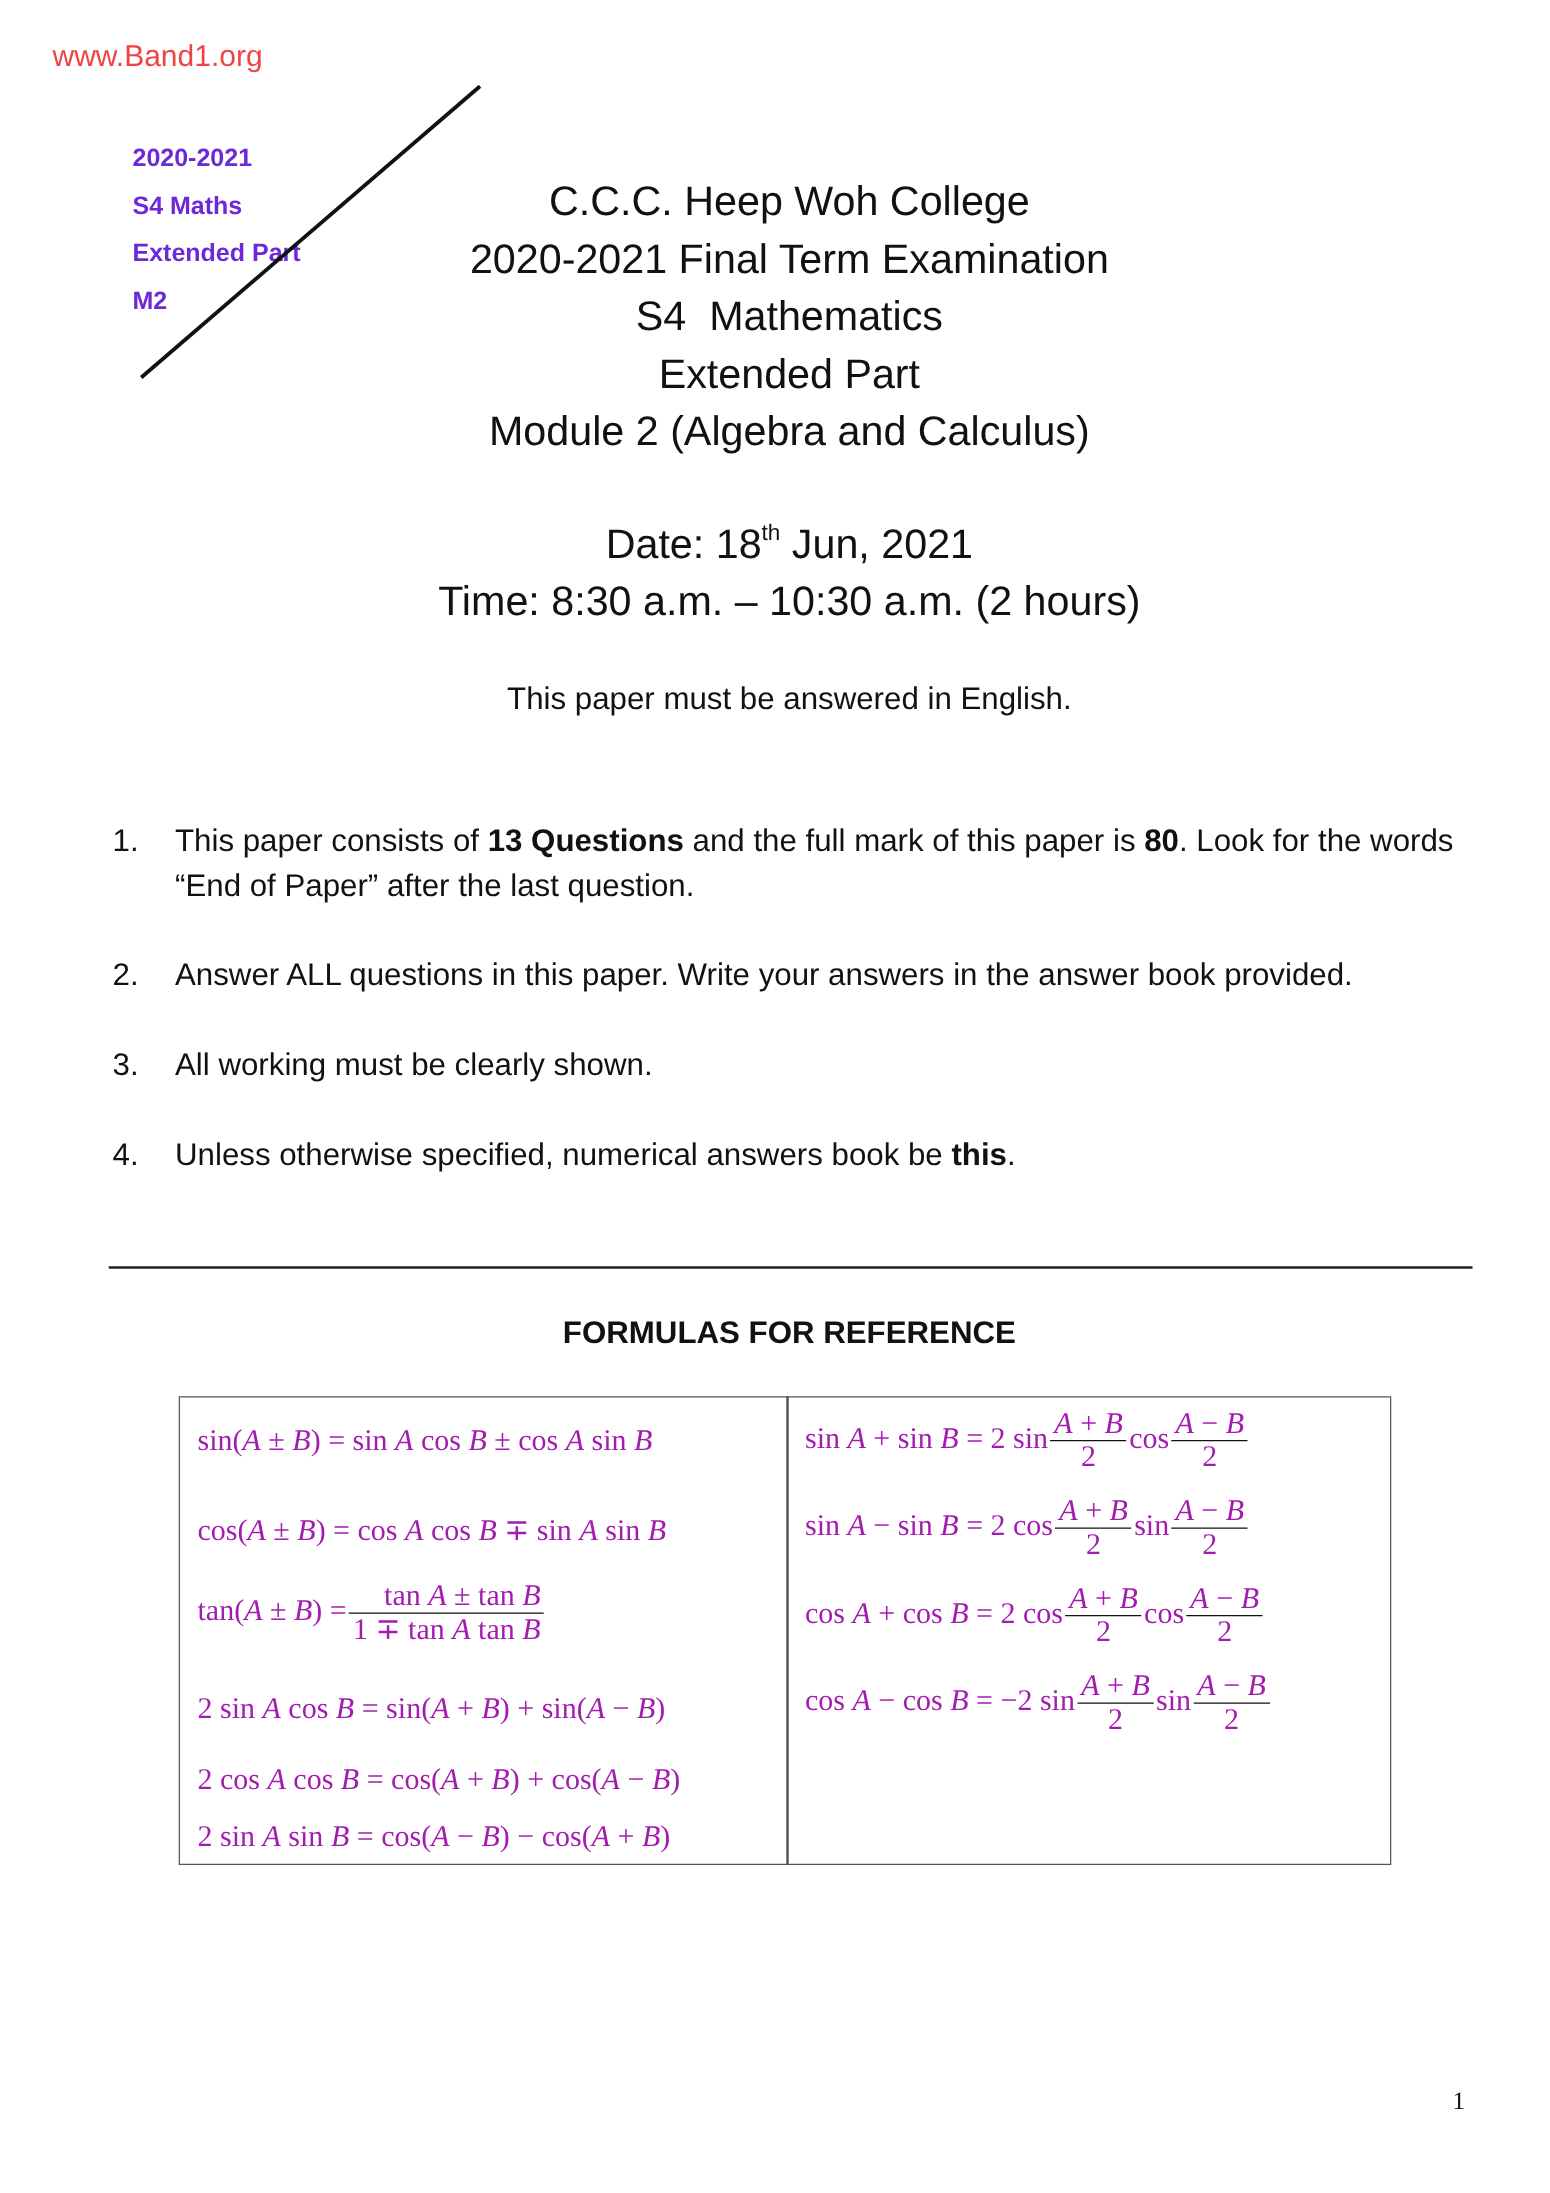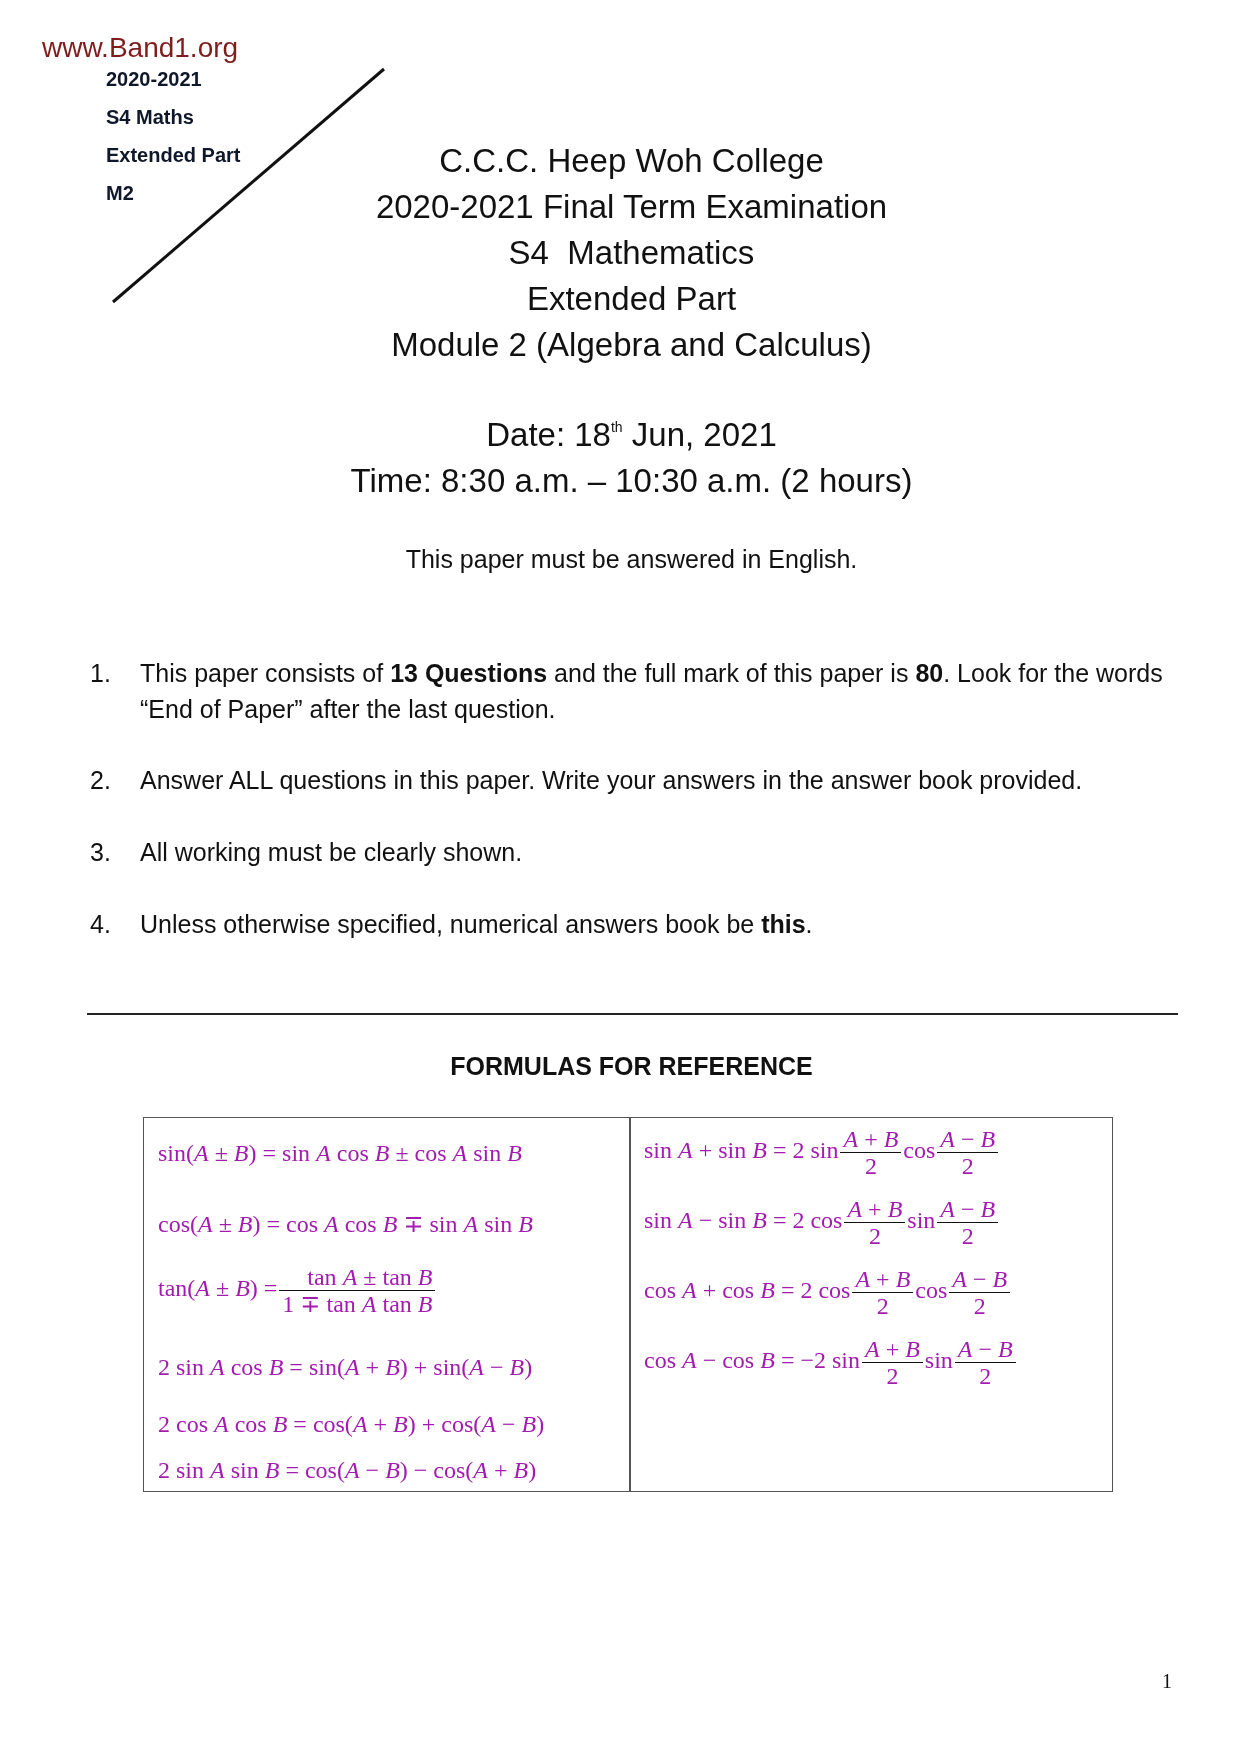--- a/index.html
+++ b/index.html
@@ -1,24 +1,24 @@
 <!DOCTYPE html>
 <html><head>
 <meta charset="utf-8">
 <style>
   html, body { margin: 0; padding: 0; background: #ffffff; }
   body { width: 1240px; height: 1754px; position: relative; overflow: hidden; color: #111; font-family: "Liberation Sans", sans-serif; }
   .abs { position: absolute; }
-  .site { left: 42px; top: 32px; font-size: 28px; color: #7f1d1d; }
-  .corner { left: 106px; font-size: 20px; font-weight: bold; color: #0f172a; }
+  .site { left: 42px; top: 32px; font-size: 24px; color: #ef4444; }
+  .corner { left: 106px; font-size: 20px; font-weight: bold; color: #6d28d9; margin-top: 48px; }
   .diag { left: 0; top: 0; }
   .center-block { left: 0; width: 1263px; text-align: center; }
   .title-line { font-size: 33px; line-height: 46px; color: #111; }
   .dt-line { font-size: 33px; line-height: 46px; color: #111; }
-  .dt-line sup { font-size: 14px; vertical-align: 14px; line-height: 0; }
+  .dt-line sup { font-size: 18px; vertical-align: 14px; line-height: 0; }
   .english { font-size: 25px; color: #111; }
   .instr { left: 90px; width: 1090px; font-size: 25px; line-height: 36px; color: #111; }
   .instr .num { position: absolute; left: 0; top: 0; width: 40px; }
   .instr .txt { margin-left: 50px; }
   .rule { left: 87px; top: 1013px; width: 1091px; height: 2px; background: #222; }
   .formulas-title { left: 0; width: 1263px; text-align: center; top: 1052px; font-size: 25px; font-weight: bold; }
   .ftable { left: 143px; top: 1117px; width: 970px; height: 375px; border: 1.5px solid #555; box-sizing: border-box; }
   .fdiv { left: 629px; top: 1117px; width: 1.5px; height: 375px; background: #555; }
   .math { font-family: "Liberation Serif", serif; font-size: 24px; color: #a21caf; white-space: nowrap; }
   .math i { font-style: italic; }

